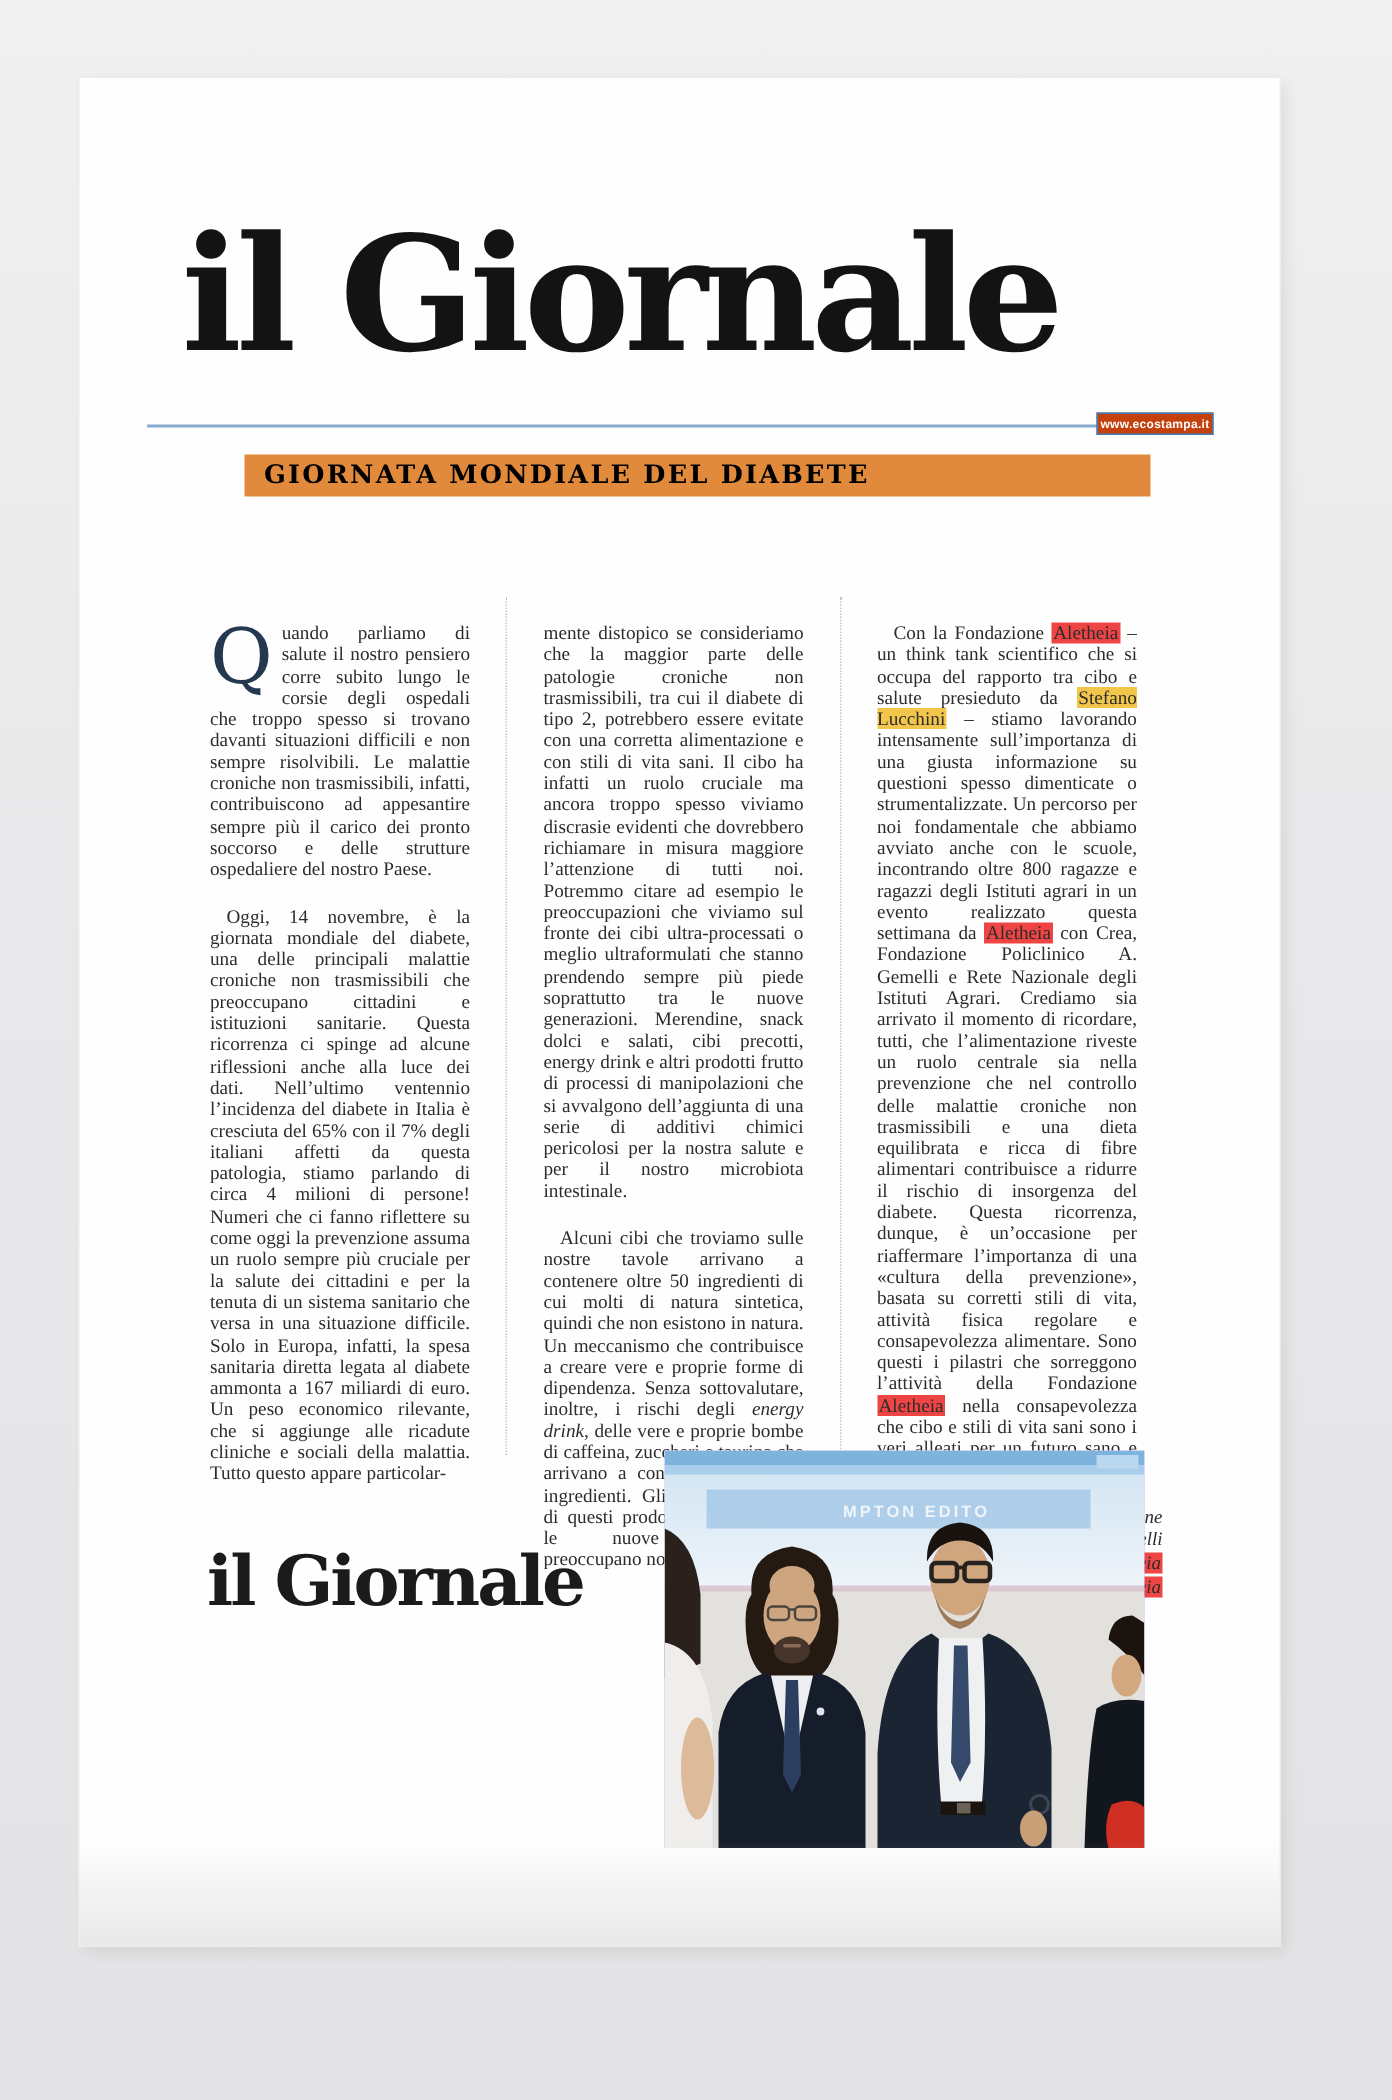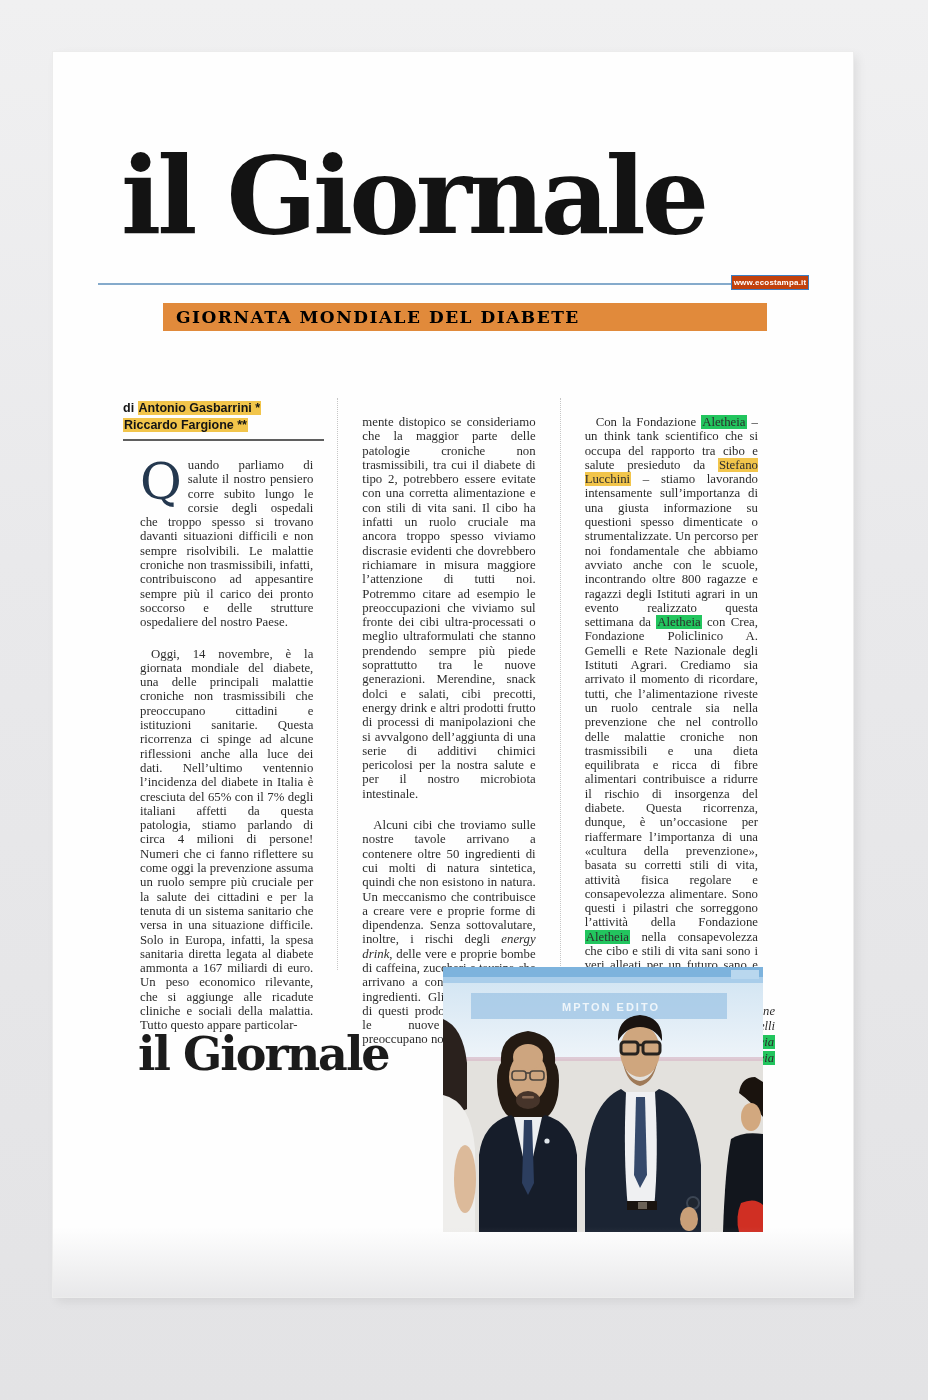--- a/index.html
+++ b/index.html
@@ -51,21 +51,21 @@
   .col { flex:1 1 0; padding:0 7px; }
   .col:first-child { padding-left:0; }
   .col:last-child  { padding-right:0; }
   .col + .col { border-left:1px dotted #c6c6c6; }
   .byline {
     font-family:"Liberation Sans", sans-serif; font-weight:bold;
     font-size:12.5px; line-height:17px; color:#141414; text-align:left;
     border-bottom:2px solid #5f5f5f; padding-bottom:5px; margin:2px 6px 12px 0;
   }
   .hl-y { background:#f2c54b; padding:0 1px; }
-  .hl-b { background:#22c55e; padding:0 1px; }
+  .hl-b { background:#ef4444; padding:0 1px; }
   .it { font-style:italic; }
   .dropcap {
     float:left; font-family:"DejaVu Serif", serif; font-weight:normal;
     font-size:51px; line-height:42px; color:#24384f; padding:3px 6px 0 0;
   }
   .para { margin:17px; }
   .para.indent { text-indent:11px; }
   .credits {
     margin-top:3px; text-align:right; font-style:italic;
     font-size:12.6px; line-height:15.6px; color:#2c2c2c;
@@ -89,24 +89,20 @@
 
   <div class="rule-blue"></div>
   <div class="ecostampa">www.ecostampa.it</div>
 
   <div class="kicker">GIORNATA MONDIALE DEL DIABETE</div>
 
 
   <div class="columns">
 
     <div class="col">
-      <div class="byline">
-        <div><span>di </span><span class="hl-y">Antonio Gasbarrini *</span></div>
-        <div><span class="hl-y">Riccardo Fargione **</span></div>
-      </div>
       <p class="para"><span class="dropcap">Q</span><span>uando parliamo di salute il nostro pensiero corre subito lungo le corsie degli ospedali che troppo spesso si trovano davanti situazioni difficili e non sempre risolvibili. Le malattie croniche non trasmissibili, infatti, contribuiscono ad appesantire sempre più il carico dei pronto soccorso e delle strutture ospedaliere del nostro Paese.</span></p>
       <p class="para indent">Oggi, 14 novembre, è la giornata mondiale del diabete, una delle principali malattie croniche non trasmissibili che preoccupano cittadini e istituzioni sanitarie. Questa ricorrenza ci spinge ad alcune riflessioni anche alla luce dei dati. Nell’ultimo ventennio l’incidenza del diabete in Italia è cresciuta del 65% con il 7% degli italiani affetti da questa patologia, stiamo parlando di circa 4 milioni di persone! Numeri che ci fanno riflettere su come oggi la prevenzione assuma un ruolo sempre più cruciale per la salute dei cittadini e per la tenuta di un sistema sanitario che versa in una situazione difficile. Solo in Europa, infatti, la spesa sanitaria diretta legata al diabete ammonta a 167 miliardi di euro. Un peso economico rilevante, che si aggiunge alle ricadute cliniche e sociali della malattia. Tutto questo appare particolar-</p>
     </div>
 
     <div class="col">
       <p class="para"><span>mente distopico se consideriamo che la maggior parte delle patologie croniche non trasmissibili, tra cui il diabete di tipo 2, potrebbero essere evitate con una corretta alimentazione e con stili di vita sani. Il cibo ha infatti un ruolo cruciale ma ancora troppo spesso viviamo discrasie evidenti che dovrebbero richiamare in misura maggiore l’attenzione di tutti noi. Potremmo citare ad esempio le preoccupazioni che viviamo sul fronte dei cibi ultra-processati o meglio ultraformulati che stanno prendendo sempre più piede soprattutto tra le nuove generazioni. Merendine, snack dolci e salati, cibi precotti, energy drink e altri prodotti frutto di processi di manipolazioni che si avvalgono dell’aggiunta di una serie di additivi chimici pericolosi per la nostra salute e per il nostro microbiota intestinale.</span></p>
       <p class="para indent"><span>Alcuni cibi che troviamo sulle nostre tavole arrivano a contenere oltre 50 ingredienti di cui molti di natura sintetica, quindi che non esistono in natura. Un meccanismo che contribuisce a creare vere e proprie forme di dipendenza. Senza sottovalutare, inoltre, i rischi degli </span><span class="it">energy drink</span><span>, delle vere e proprie bombe di caffeina, zuccheri e taurina che arrivano a contenere sino a 40 ingredienti. Gli elevati consumi di questi prodotti soprattutto tra le nuove generazioni preoccupano non poco.</span></p>
     </div>
 
     <div class="col">

